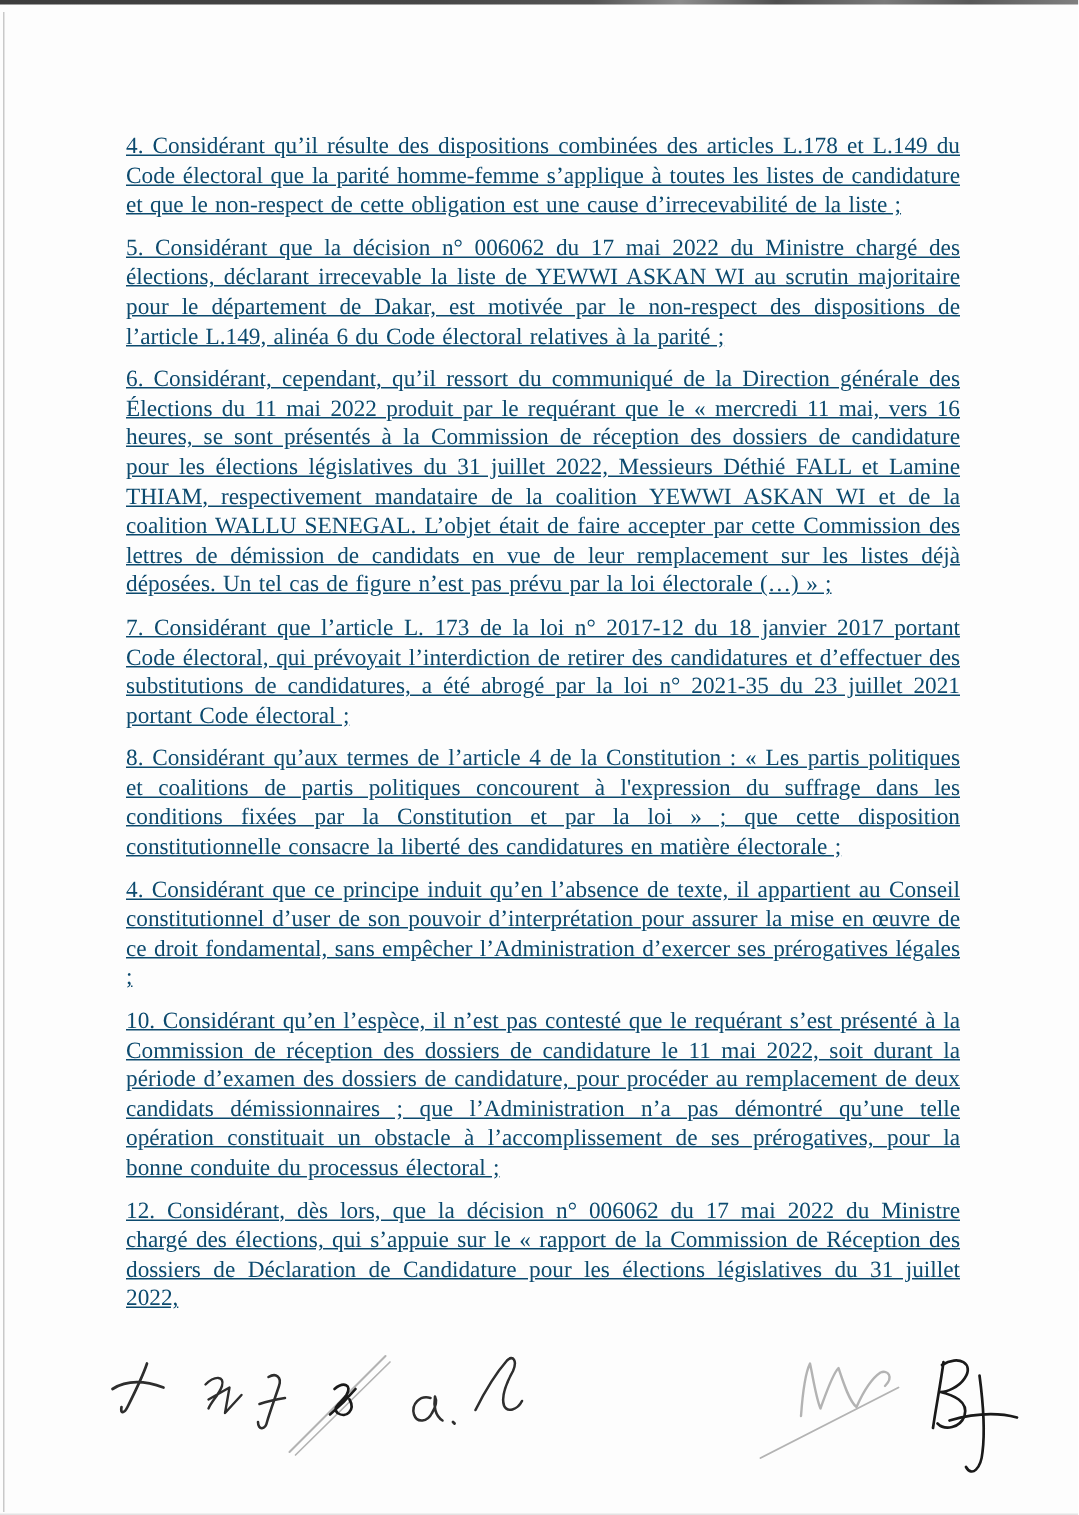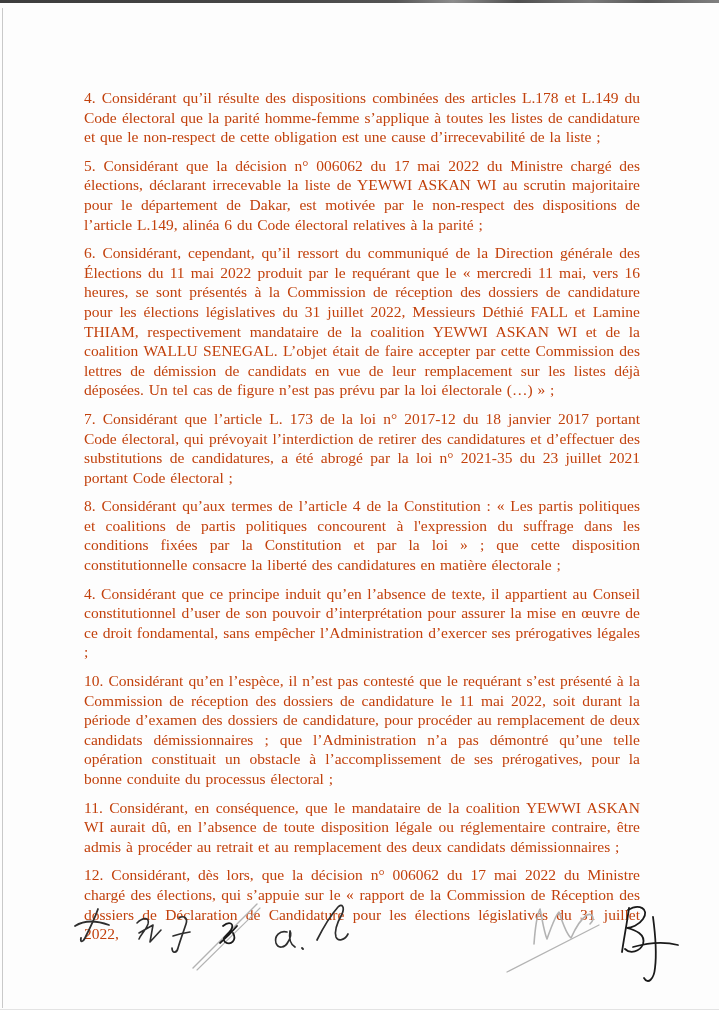--- a/index.html
+++ b/index.html
@@ -33,24 +33,25 @@
     position: absolute;
     bottom: 0; left: 0;
     width: 719px; height: 1px;
     background: #e3e3e3;
   }
   .text-block {
     position: absolute;
     left: 84px;
     top: 88px;
     width: 556px;
-    color: #c2410c;
+    color: #0c4a6e;
     font-size: 15.5px;
     line-height: 19.6px;
     text-align: justify;
+    text-decoration: underline;
   }
   .para {
     margin: 0 0 9px 0;
     word-spacing: 1px;
   }
   .signatures {
     position: absolute;
     left: 0;
     top: 888px;
     width: 719px;
@@ -75,21 +76,20 @@
   <div class="scan-edge-bottom"></div>
 
   <div class="text-block">
     <p class="para">4. Considérant qu’il résulte des dispositions combinées des articles L.178 et L.149 du Code électoral que la parité homme-femme s’applique à toutes les listes de candidature et que le non-respect de cette obligation est une cause d’irrecevabilité de la liste ;</p>
     <p class="para">5. Considérant que la décision n° 006062 du 17 mai 2022 du Ministre chargé des élections, déclarant irrecevable la liste de YEWWI ASKAN WI au scrutin majoritaire pour le département de Dakar, est motivée par le non-respect des dispositions de l’article L.149, alinéa 6 du Code électoral relatives à la parité ;</p>
     <p class="para">6. Considérant, cependant, qu’il ressort du communiqué de la Direction générale des Élections du 11 mai 2022 produit par le requérant que le « mercredi 11 mai, vers 16 heures, se sont présentés à la Commission de réception des dossiers de candidature pour les élections législatives du 31 juillet 2022, Messieurs Déthié FALL et Lamine THIAM, respectivement mandataire de la coalition YEWWI ASKAN WI et de la coalition WALLU SENEGAL. L’objet était de faire accepter par cette Commission des lettres de démission de candidats en vue de leur remplacement sur les listes déjà déposées. Un tel cas de figure n’est pas prévu par la loi électorale (…) » ;</p>
     <p class="para">7. Considérant que l’article L. 173 de la loi n° 2017-12 du 18 janvier 2017 portant Code électoral, qui prévoyait l’interdiction de retirer des candidatures et d’effectuer des substitutions de candidatures, a été abrogé par la loi n° 2021-35 du 23 juillet 2021 portant Code électoral ;</p>
     <p class="para">8. Considérant qu’aux termes de l’article 4 de la Constitution : « Les partis politiques et coalitions de partis politiques concourent à l'expression du suffrage dans les conditions fixées par la Constitution et par la loi » ; que cette disposition constitutionnelle consacre la liberté des candidatures en matière électorale ;</p>
     <p class="para">4. Considérant que ce principe induit qu’en l’absence de texte, il appartient au Conseil constitutionnel d’user de son pouvoir d’interprétation pour assurer la mise en œuvre de ce droit fondamental, sans empêcher l’Administration d’exercer ses prérogatives légales ;</p>
     <p class="para">10. Considérant qu’en l’espèce, il n’est pas contesté que le requérant s’est présenté à la Commission de réception des dossiers de candidature le 11 mai 2022, soit durant la période d’examen des dossiers de candidature, pour procéder au remplacement de deux candidats démissionnaires ; que l’Administration n’a pas démontré qu’une telle opération constituait un obstacle à l’accomplissement de ses prérogatives, pour la bonne conduite du processus électoral ;</p>
-    <p class="para">11. Considérant, en conséquence, que le mandataire de la coalition YEWWI ASKAN WI aurait dû, en l’absence de toute disposition légale ou réglementaire contraire, être admis à procéder au retrait et au remplacement des deux candidats démissionnaires ;</p>
     <p class="para">12. Considérant, dès lors, que la décision n° 006062 du 17 mai 2022 du Ministre chargé des élections, qui s’appuie sur le « rapport de la Commission de Réception des dossiers de Déclaration de Candidature pour les élections législatives du 31 juillet 2022,</p>
   </div>
 
   <svg class="signatures" viewBox="0 0 719 122" xmlns="http://www.w3.org/2000/svg">
 
     <g>
       <path class="sig-dark" stroke-width="1.8" d="M98,21 C95,30 90,40 85,50 C83,54 80,55 81,50"></path>
       <path class="sig-dark" stroke-width="1.8" d="M75,38 C86,31 98,33 109,37"></path>
     </g>
 

